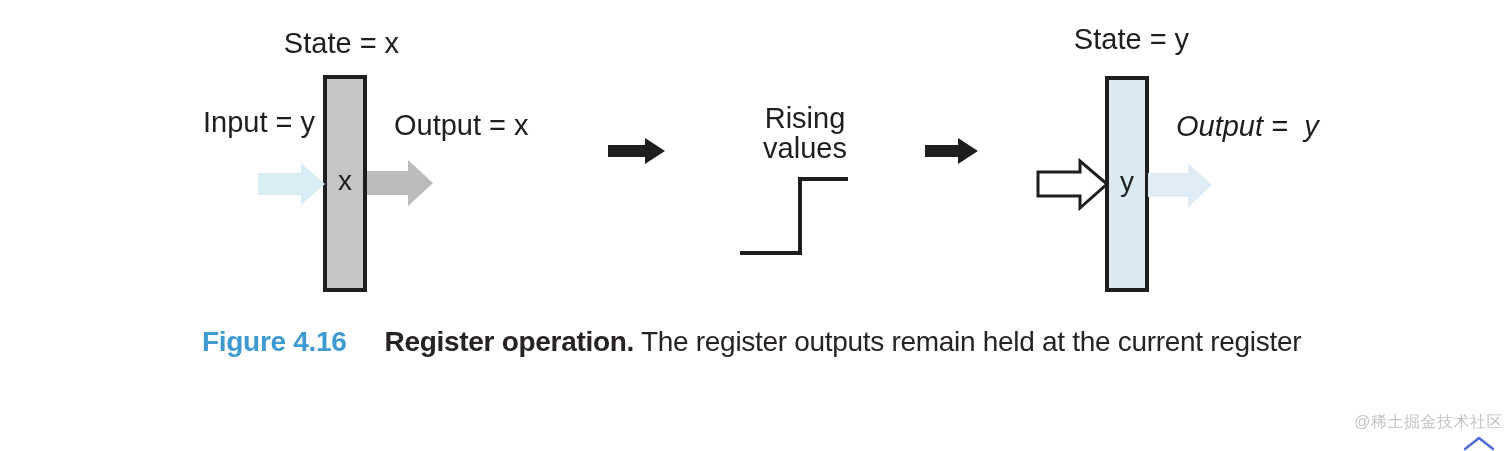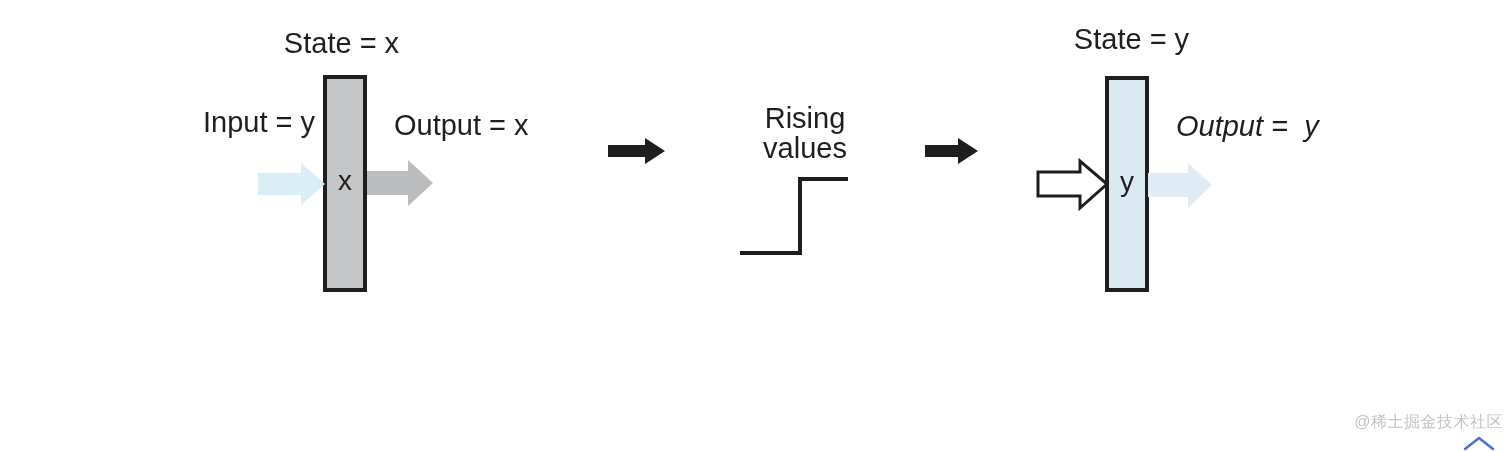--- a/index.html
+++ b/index.html
@@ -85,19 +85,23 @@
 <div id="rising-clock" class="abs dlabel center">
   <span>Rising</span><br>
   <span>values</span>
 </div>
 
 <div id="state-y" class="abs dlabel center">State = y</div>
 <div id="output-y" class="abs dlabel pre">Output =  y</div>
 <div id="reg-y-value" class="abs dlabel center">y</div>
 
 <div id="caption" class="abs">
+  <div>
+    <span class="fig-num">Figure 4.16</span><span class="fig-title">Register operation.</span>
+    <span>The register outputs remain held at the current register</span>
+  </div>
 </div>
 
 <div id="watermark" class="abs">@稀土掘金技术社区</div>
 
 <svg id="collapse-chevron" class="abs" viewBox="0 0 34 17">
   <polyline points="3,15 17,4 31,15" fill="none" stroke-width="2.5" stroke-linecap="round" stroke-linejoin="round" stroke="#4e6ed3"></polyline>
 </svg>
 
 </body></html>

